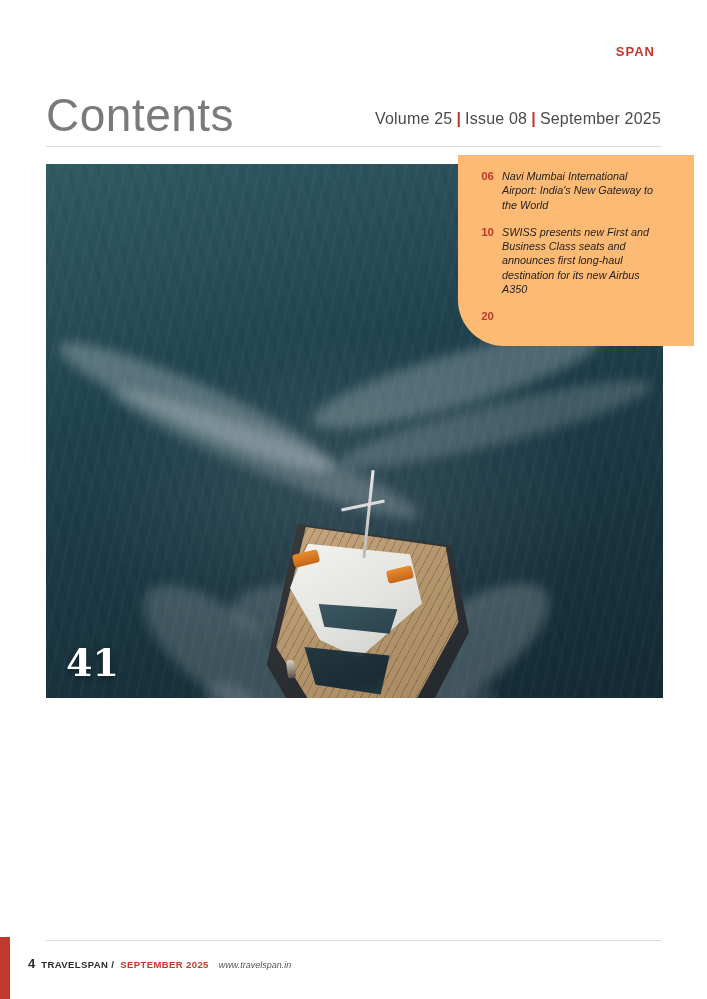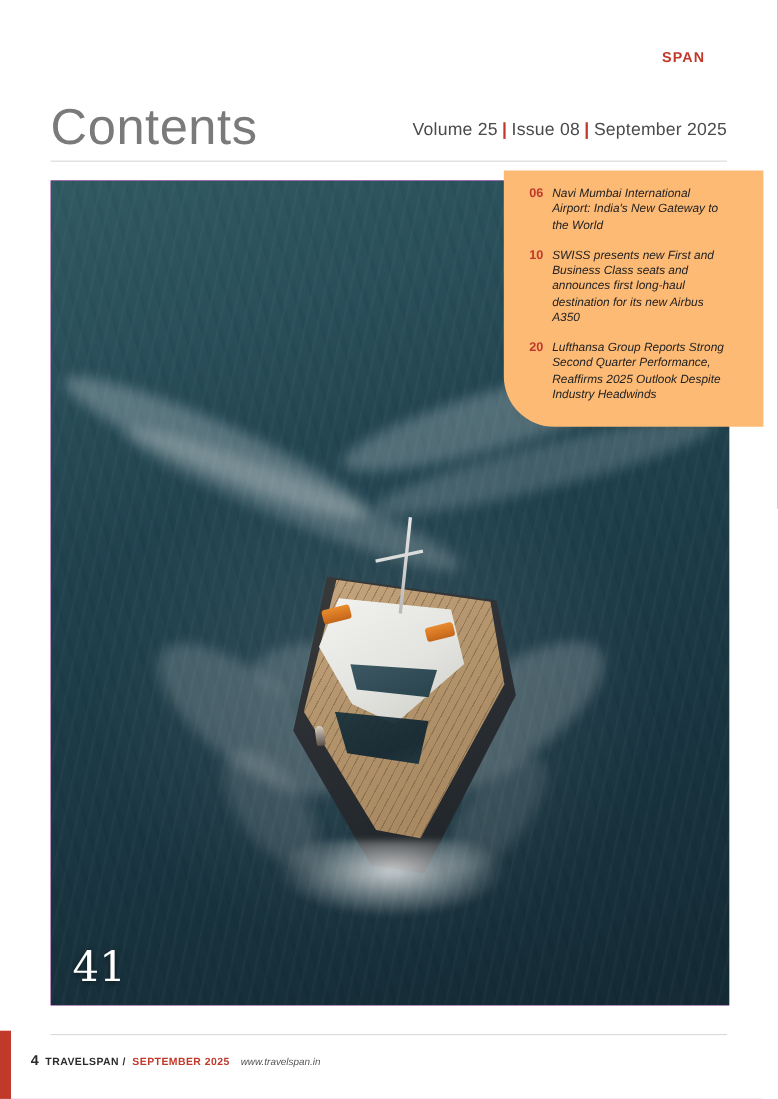--- a/index.html
+++ b/index.html
@@ -28,21 +28,21 @@
     letter-spacing: -1px;
     color: #2b2b2b;
   }
   .masthead .brand .vel { color: #d4a017; }
   .masthead .sub {
     font-size: 13px;
     font-weight: bold;
     letter-spacing: 1px;
     color: #c0392b;
     margin-top: 3px;
-    margin-right: 20px;
+    margin-right: 6px;
   }
 
   
   .page-title {
     position: absolute;
     left: 46px;
     top: 88px;
     font-size: 46px;
     font-weight: 300;
     color: #7a7a7a;
@@ -74,23 +74,24 @@
     height: 1px;
     background: #d9d9d9;
   }
 
   
   .photo {
     position: absolute;
     left: 46px;
     top: 164px;
     width: 617px;
-    height: 750px;
+    height: 534px;
     overflow: hidden;
-    background: #a21caf;
+    background: #0c4a6e;
+    font-weight: bold;
   }
   .photo .sea {
     position: absolute;
     inset: 0;
     background:
       radial-gradient(ellipse 60% 45% at 48% 62%, rgba(255,255,255,0.10), rgba(255,255,255,0) 70%),
       linear-gradient(165deg, #2f5a63 0%, #28505c 18%, #1f4350 38%, #1b3a47 58%, #17323e 78%, #132a35 100%);
     filter: saturate(0.95);
   }
   
@@ -340,21 +341,20 @@
   </div>
 
 
   <div class="toc-item">
     <div class="toc-page">10</div>
     <div class="toc-text">SWISS presents new First and Business Class seats and announces first long-haul destination for its new Airbus A350</div>
   </div>
 
   <div class="toc-item">
     <div class="toc-page">20</div>
-    <div class="toc-text">Lufthansa Group Reports Strong Second Quarter Performance, Reaffirms 2025 Outlook Despite Industry Headwinds</div>
   </div>
 
 </div>
 
 <div class="footer-rule"></div>
 <div class="left-bar"></div>
 <div class="footer">
   <span class="fnum">4</span>
   <span class="fmag">TRAVELSPAN /</span>
   <span class="fissue">SEPTEMBER 2025</span>

